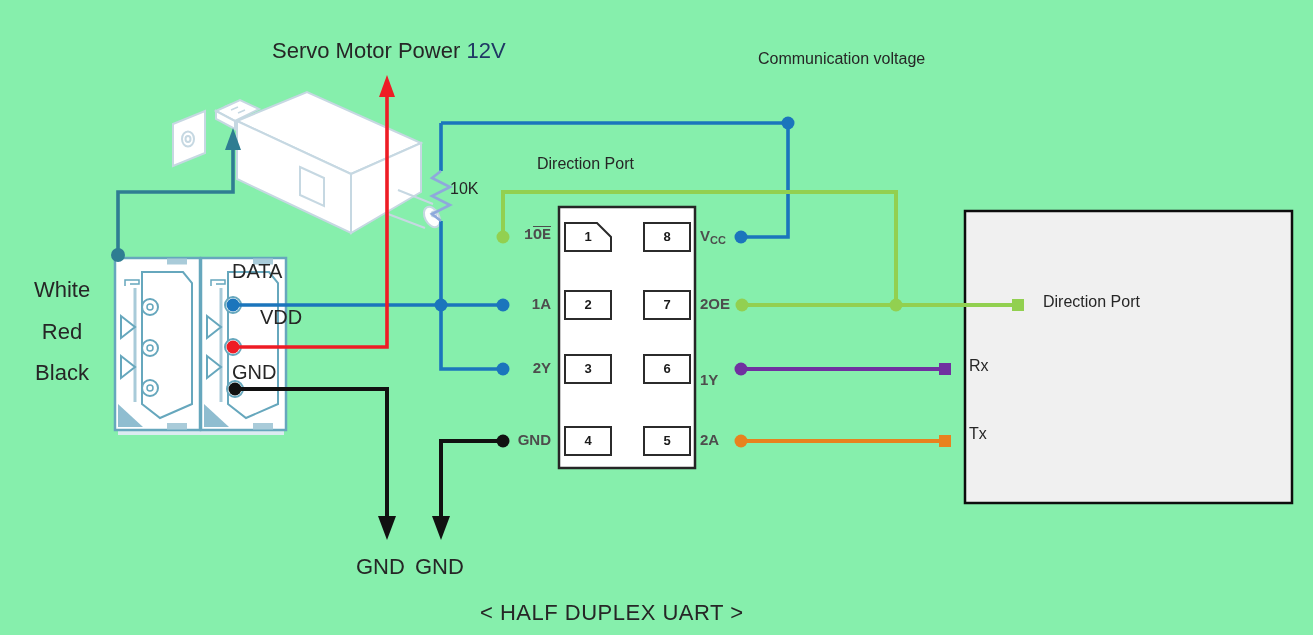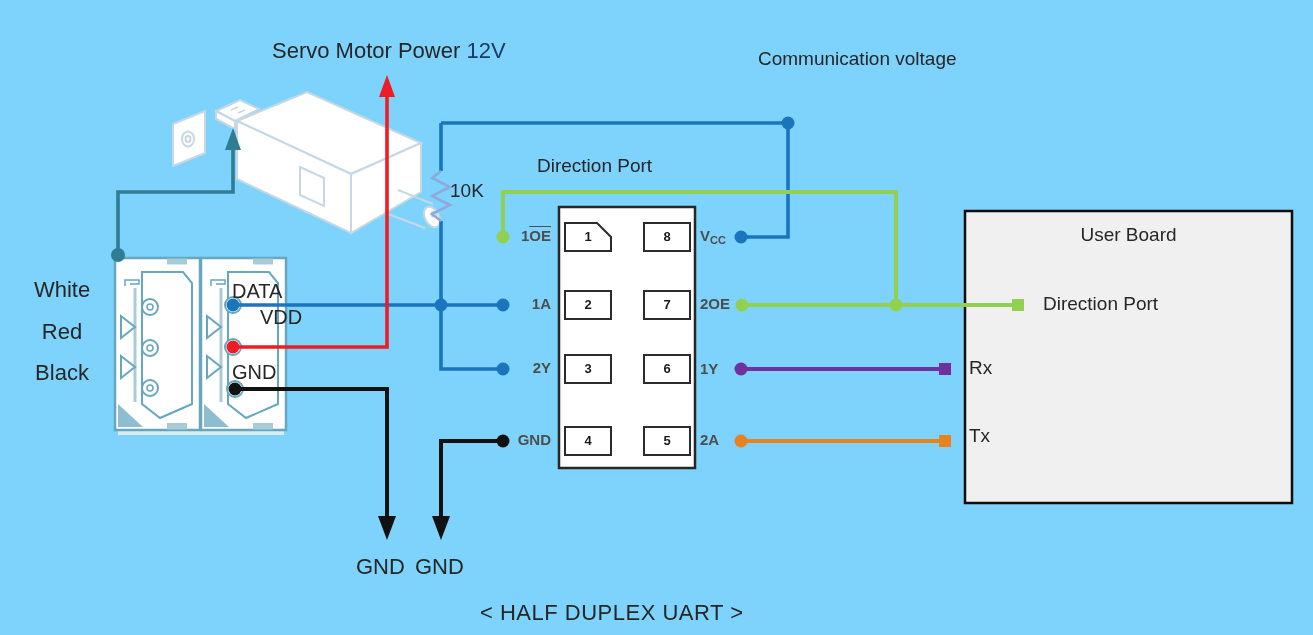--- a/index.html
+++ b/index.html
@@ -1,21 +1,21 @@
 <!DOCTYPE html>
 <html style="--wire-blue: #1B75BC; --wire-red: #EE1C25; --wire-green: #92D050; --wire-purple: #7030A0; --wire-orange: #E8821E; --wire-black: #111111; --wire-teal: #2F7D92; --resistor-blue: #8FA9DC; --connector-teal: #66A7BD; --connector-teal-light: #A9CBD9; --connector-teal-fill: #8FBDD0; --servo-outline: #C6D8E2; --voltage-navy: #1F3864; --board-fill: #F0F0F0; --board-border: #0D0D0D; --text-dark: #262626; --pin-text-gray: #4D4D4D;"><head>
 <meta charset="utf-8">
 <style>
   html,body{margin:0;padding:0;background:#ffffff;}
-  #canvas{position:relative;width:1313px;height:635px;background:#7dd3fc;overflow:hidden;
+  #canvas{position:relative;width:1313px;height:635px;background:#86efac;overflow:hidden;
           font-family:"Liberation Sans","DejaVu Sans",sans-serif;}
   #wiring{position:absolute;left:0;top:0;}
   .lbl{position:absolute;color:var(--text-dark);white-space:nowrap;line-height:1.15;}
   .big{font-size:22px;}
-  .mid{font-size:19px;}
+  .mid{font-size:16px;}
   .wirelbl{font-size:20px;}
   .colorlbl{left:0;width:104px;text-align:center;font-size:22px;margin-left:10px;}
   .pinlbl{position:absolute;font-size:15px;font-weight:700;color:var(--pin-text-gray);white-space:nowrap;}
   .pinlbl.left{left:459px;width:92px;text-align:right;}
   .pinlbl.right{left:700px;}
   .ov{text-decoration:overline;}
   .sub{font-size:11px;vertical-align:-3px;}
   .pin-num{position:absolute;width:46px;text-align:center;font-size:13px;font-weight:700;
            color:#1a1a1a;line-height:20px;}
   .chipname{position:absolute;left:527px;top:486px;width:170px;text-align:center;
@@ -165,45 +165,44 @@
   </div>
 
   <div class="lbl mid" style="left:537px;top:155px;">Direction Port</div>
 
   <div class="lbl mid" style="left:450px;top:180px;">10K</div>
 
   <div class="lbl colorlbl" style="top:277px;">White</div>
   <div class="lbl colorlbl" style="top:319px;">Red</div>
   <div class="lbl colorlbl" style="top:360px;">Black</div>
 
-  <div class="lbl wirelbl" style="left:232px;top:280px;">DATA</div>
+  <div class="lbl wirelbl" style="left:232px;top:260px;">DATA</div>
   <div class="lbl wirelbl" style="left:232px;top:306px;margin-left:28px;">VDD</div>
   <div class="lbl wirelbl" style="left:232px;top:361px;">GND</div>
 
-  <div class="pinlbl left" style="top:227px;"><span>1</span><span class="ov">OE</span></div>
+  <div class="pinlbl left" style="top:227px;font-family:Liberation Mono, monospace;"><span>1</span><span class="ov">OE</span></div>
   <div class="pinlbl left" style="top:295px;">1A</div>
   <div class="pinlbl left" style="top:359px;">2Y</div>
   <div class="pinlbl left" style="top:431px;">GND</div>
 
   <div class="pinlbl right" style="top:227px;"><span>V</span><span class="sub">CC</span></div>
   <div class="pinlbl right" style="top:295px;">2OE</div>
-  <div class="pinlbl right" style="top:360px;">1Y</div>
+  <div class="pinlbl right" style="top:371px;">1Y</div>
   <div class="pinlbl right" style="top:431px;">2A</div>
 
   <div class="pin-num" style="left:565px;top:227px;">1</div>
   <div class="pin-num" style="left:565px;top:295px;">2</div>
   <div class="pin-num" style="left:565px;top:359px;">3</div>
   <div class="pin-num" style="left:565px;top:431px;">4</div>
   <div class="pin-num" style="left:644px;top:227px;">8</div>
   <div class="pin-num" style="left:644px;top:295px;">7</div>
   <div class="pin-num" style="left:644px;top:359px;">6</div>
   <div class="pin-num" style="left:644px;top:431px;">5</div>
 
 
-  <div class="lbl mid" style="left:965px;top:224px;width:327px;text-align:center;">User Board</div>
   <div class="lbl mid" style="left:1043px;top:293px;">Direction Port</div>
   <div class="lbl mid" style="left:969px;top:357px;text-align:right;">Rx</div>
   <div class="lbl mid" style="left:969px;top:425px;">Tx</div>
 
   <div class="lbl big" style="left:356px;top:554px;display:flex;gap:10px;">
     <span>GND</span>
     <span>GND</span>
   </div>
 
   <div class="lbl caption">&lt; HALF DUPLEX UART &gt;</div>

